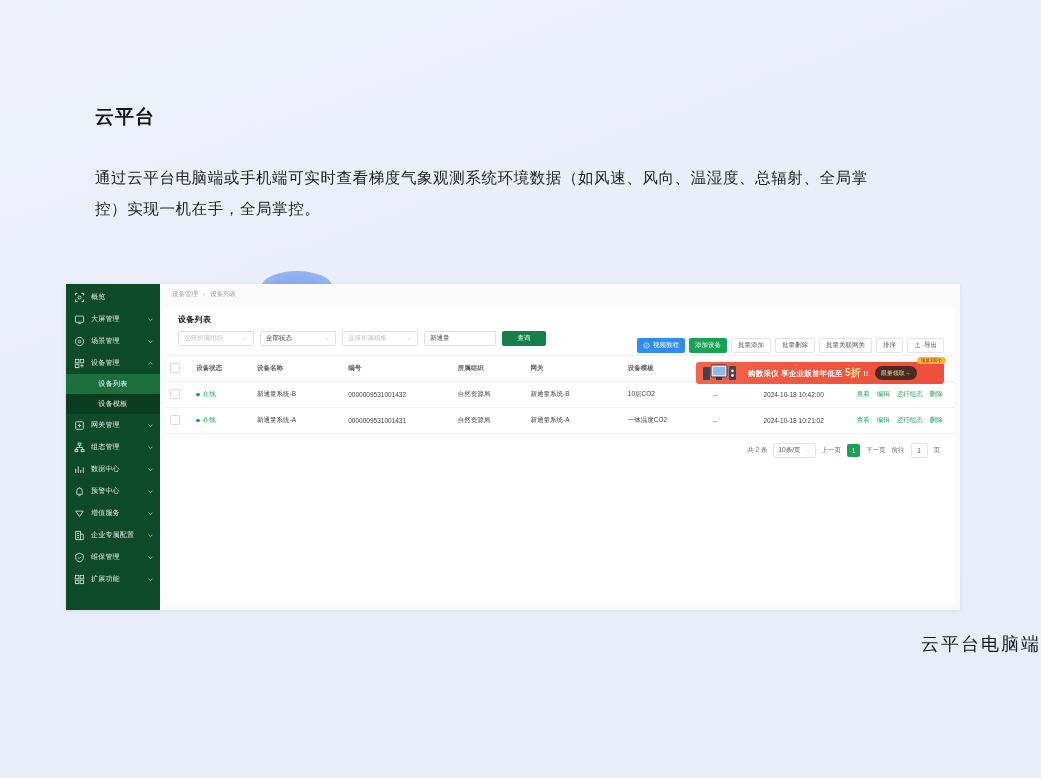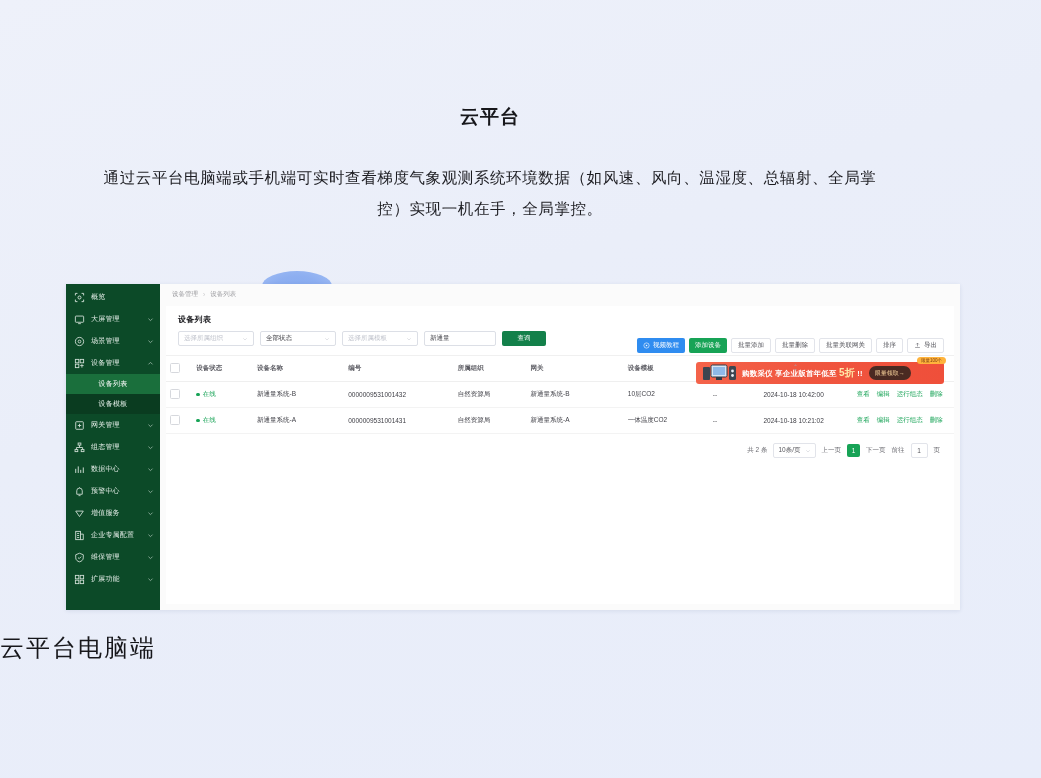--- a/index.html
+++ b/index.html
@@ -15,21 +15,20 @@
     color: #1b1b1f;
     position: relative;
   }
 
   
   .intro {
     position: absolute;
     left: 95px;
     top: 104px;
     width: 790px;
-    text-align: center;
   }
   .intro-title {
     font-size: 19px;
     font-weight: bold;
     letter-spacing: 1px;
     color: #17171b;
     margin: 0 0 32px 0;
   }
   .intro-body {
     font-size: 15.5px;
@@ -224,21 +223,21 @@
     overflow: visible;
   }
   .promo-art {
     width: 40px; height: 20px; flex: 0 0 40px; position: relative;
   }
   .promo-text {
     color: #fff;
     font-size: 7.5px;
     font-weight: bold;
     letter-spacing: .2px;
-    margin-left: 0;
+    margin-left: 6px;
     white-space: nowrap;
   }
   .promo-text .hl { color: #ffe9a8; font-size: 10px; }
   .promo-cta {
     margin-left: 6px;
     background: #4a2a22;
     color: #ffd9a0;
     font-size: 6px;
     border-radius: 8px;
     padding: 2.5px 6px;
@@ -327,22 +326,22 @@
     justify-content: center;
     background: #fff;
     color: #56565c;
   }
 
   
   .caption {
     position: absolute;
     left: 0; right: 0;
     top: 632px;
-    text-align: left;
-    font-size: 24px;
+    text-align: right;
+    font-size: 18px;
     letter-spacing: 2px;
     color: #17171b;
   }
 </style>
 </head>
 <body>
 
 <div class="intro">
   <h1 class="intro-title">云平台</h1>
   <p class="intro-body">通过云平台电脑端或手机端可实时查看梯度气象观测系统环境数据（如风速、风向、温湿度、总辐射、全局掌控）实现一机在手，全局掌控。</p>

